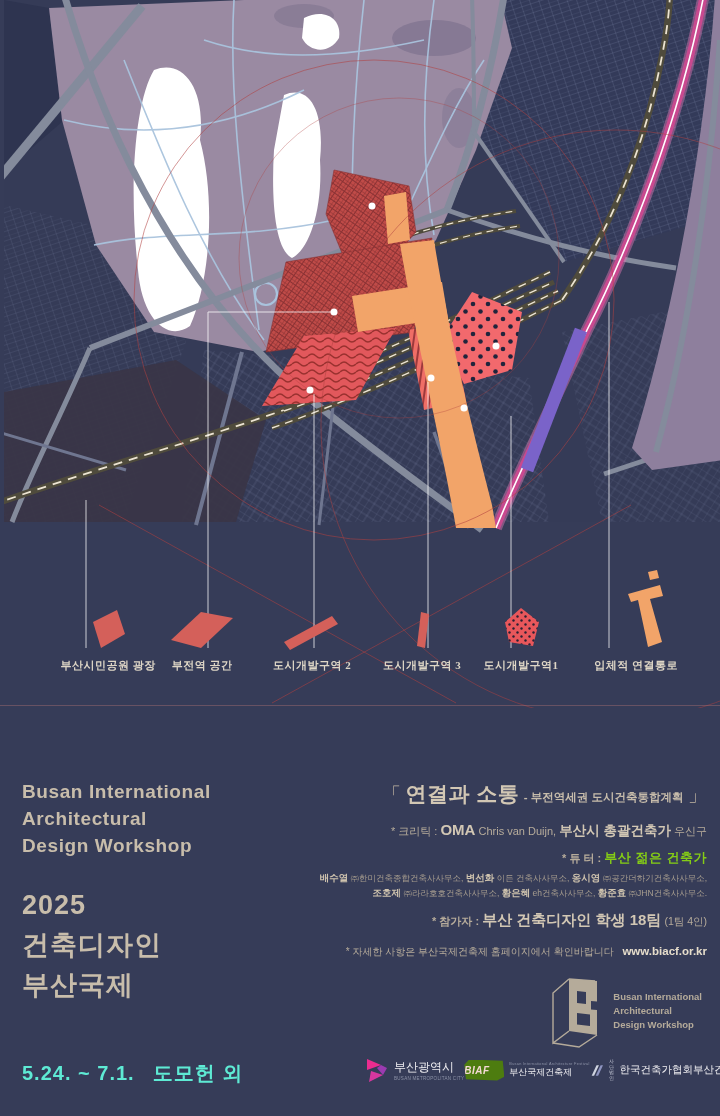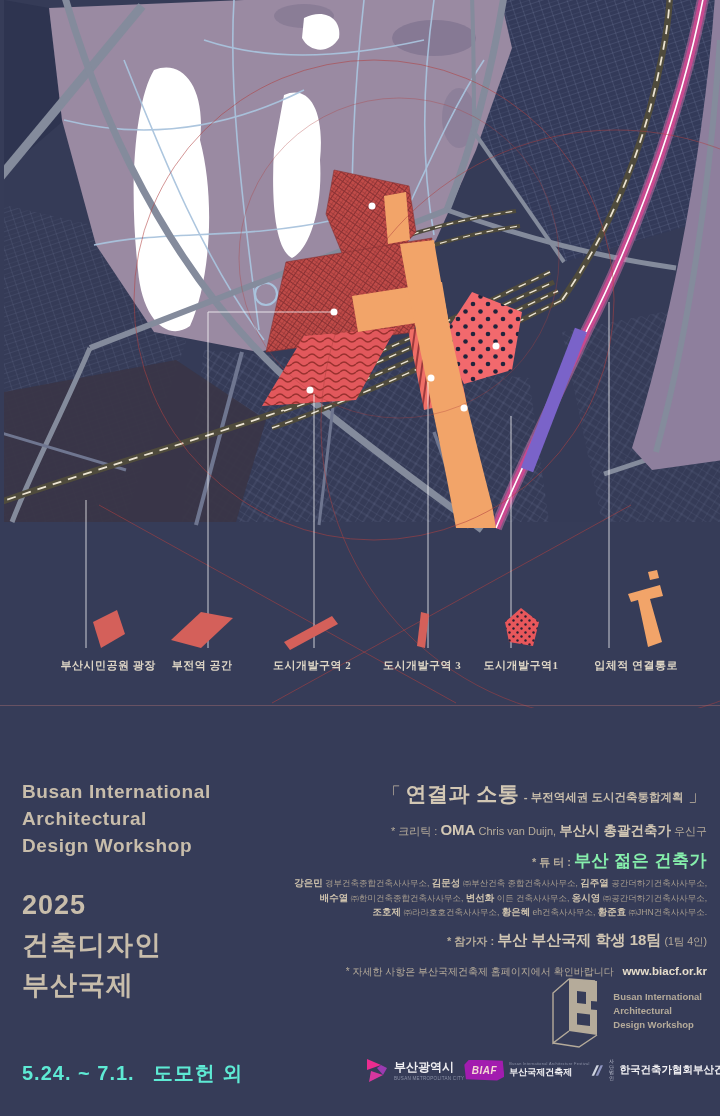--- a/index.html
+++ b/index.html
@@ -23,38 +23,38 @@
   
   .right-col{position:absolute;right:13px;top:780px;width:440px;text-align:right;}
   .proj-title{white-space:nowrap;}
   .proj-title .brk{font-size:19px;font-weight:400;color:#c0b5a2;}
   .proj-title .main{font-size:21px;font-weight:800;letter-spacing:.5px;color:#d2c7b4;}
   .proj-title .sub{font-size:11.5px;font-weight:bold;color:#c7bcab;}
   .critic-line{margin-top:13px;font-size:11px;white-space:nowrap;color:#b7ac9b;}
   .critic-line .firm{font-size:15px;font-weight:800;color:#d2c7b4;margin-top:37px;}
   .critic-line .org{font-size:13.5px;font-weight:800;color:#d2c7b4;}
   .tutor-head{margin-top:9px;font-size:11px;font-weight:bold;color:#b7ac9b;white-space:nowrap;}
-  .tutor-head .hd{font-size:17px;font-weight:800;color:#86efac;letter-spacing:.5px;}
+  .tutor-head .hd{font-size:13px;font-weight:800;color:#84cc16;letter-spacing:.5px;}
   .tutor-rows{margin-top:4px;font-size:8.5px;line-height:13.5px;color:#a99f90;}
   .tutor-rows .tname{font-size:9.5px;font-weight:800;color:#cfc3ae;}
   .part-line{margin-top:11px;white-space:nowrap;font-size:11px;color:#b7ac9b;font-weight:bold;}
   .part-line .main{font-size:15px;font-weight:800;color:#d2c7b4;}
   .part-line .note{font-size:10.5px;font-weight:normal;color:#b7ac9b;}
   .notice-line{margin-top:15px;font-size:10px;color:#b7ac9b;white-space:nowrap;}
   .notice-line .url{font-size:11.5px;font-weight:800;color:#e6ddcb;margin-left:6px;}
   
   .blogo{position:absolute;right:18px;top:973px;display:flex;align-items:center;gap:12px;}
   .blogo-text{font-size:9.5px;font-weight:800;line-height:14px;color:#b5ab9a;text-align:left;}
   
   .partners{position:absolute;left:365px;top:1057px;width:345px;display:flex;align-items:center;justify-content:space-between;}
   .plogo{display:flex;align-items:center;gap:5px;}
   .plogo-col{display:flex;flex-direction:column;align-items:flex-start;}
-  .p-name{font-size:12px;font-weight:bold;color:#f0eff2;white-space:nowrap;}
+  .p-name{font-size:12px;font-weight:normal;color:#f0eff2;white-space:nowrap;}
   .p-sub{font-size:4.5px;color:#8d93a8;letter-spacing:.3px;white-space:nowrap;}
-  .biaf-box{width:40px;height:21px;background:#a21caf;display:flex;align-items:center;justify-content:center;
+  .biaf-box{width:40px;height:21px;background:#4d7c0f;display:flex;align-items:center;justify-content:flex-start;
             clip-path:polygon(0% 25%,12% 0%,96% 6%,100% 82%,82% 100%,4% 94%);}
   .biaf-box span{font-size:10px;font-weight:800;font-style:italic;color:#f4d9d4;letter-spacing:.5px;}
   .biaf-col .p-sub{font-size:3.8px;}
   .biaf-col .p-name{font-size:9px;}
   .kira{gap:4px;}
   .kira-pre{font-size:5px;line-height:5.5px;color:#c7cbd8;text-align:center;}
   .kira .p-name{font-size:10.5px;}
 </style>
 </head>
 <body>
@@ -294,27 +294,26 @@
       <span class="firm">OMA</span>
       <span> Chris van Duijn, </span>
       <span class="org">부산시 총괄건축가</span>
       <span> 우신구</span>
     </div>
     <div class="tutor-head">
       <span>* 튜 터 : </span>
       <span class="hd">부산 젊은 건축가</span>
     </div>
     <div class="tutor-rows" id="tutor-rows">
-        <div><span class="tname">강은민</span><span> 경부건축종합건축사사무소, </span><span class="tname">김문성</span><span> ㈜부산건축 종합건축사사무소, </span><span class="tname">김주열</span><span> 공간더하기건축사사무소,</span></div>
         <div><span class="tname">배수열</span><span> ㈜한미건축종합건축사사무소, </span><span class="tname">변선화</span><span> 이든 건축사사무소, </span><span class="tname">옹시영</span><span> ㈜공간더하기건축사사무소,</span></div>
         <div><span class="tname">조호제</span><span> ㈜라라호호건축사사무소, </span><span class="tname">황은혜</span><span> eh건축사사무소, </span><span class="tname">황준효</span><span> ㈜JHN건축사사무소.</span></div>
       </div>
     <div class="part-line">
       <span>* 참가자 : </span>
-      <span class="main">부산 부산국제 학생 18팀</span>
+      <span class="main">부산 건축디자인 학생 18팀</span>
       <span class="note"> (1팀 4인)</span>
     </div>
     <div class="notice-line">
       <span>* 자세한 사항은 부산국제건축제 홈페이지에서 확인바랍니다</span>
       <span class="url">www.biacf.or.kr</span>
     </div>
   </div>
 
   <div class="blogo">
     <svg width="62" height="76" viewBox="0 0 62 76">

